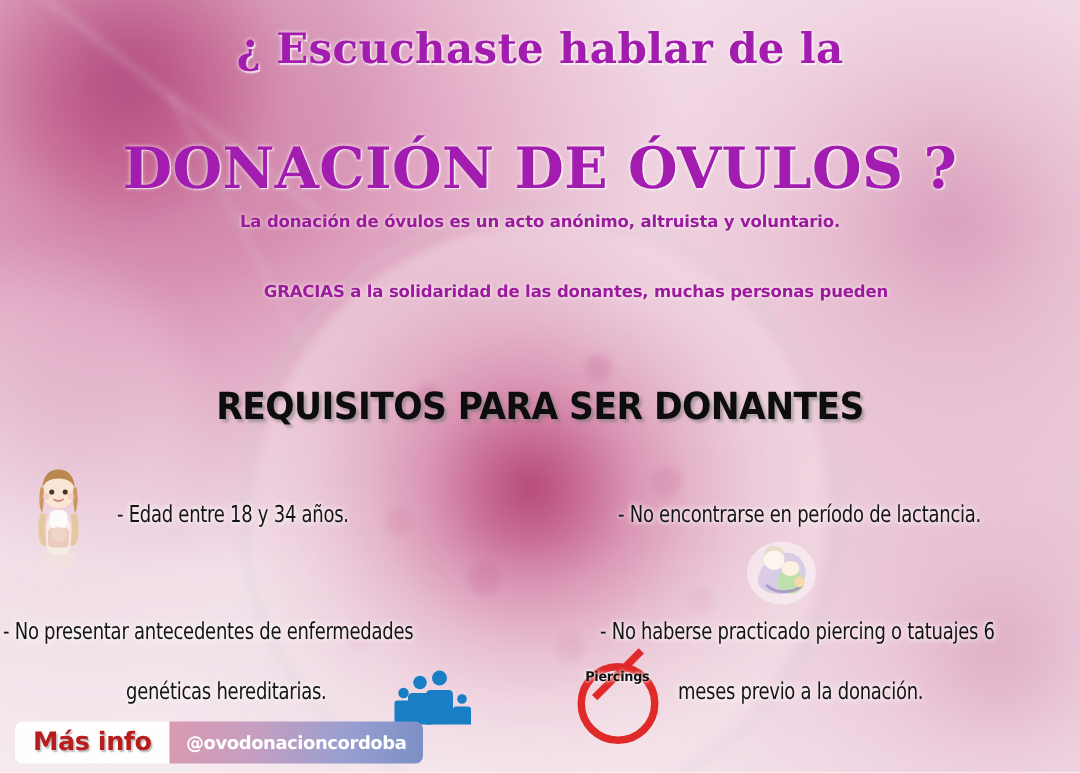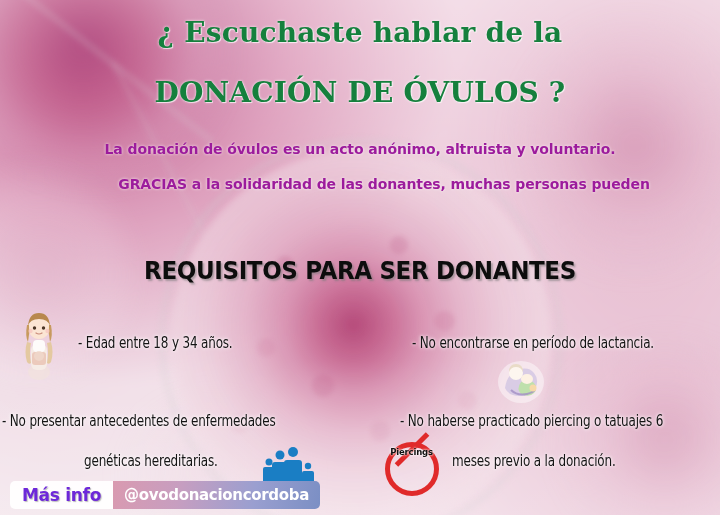--- a/index.html
+++ b/index.html
@@ -113,44 +113,44 @@
     background: linear-gradient(180deg, rgba(255,255,255,0.30) 0%, rgba(255,255,255,0.10) 30%, rgba(255,255,255,0.06) 70%, rgba(255,255,255,0.22) 100%);
   }
 
   
   .content { position: absolute; inset: 0; }
 
   .headline {
     position: absolute;
     left: 0; right: 0;
     text-align: center;
-    color: #15803d;
+    color: #a21caf;
     font-family: "DejaVu Serif", "Liberation Serif", serif;
     font-weight: bold;
     letter-spacing: .2px;
     text-shadow:
       0 0 3px rgba(255,255,255,.85),
       1px 1px 0 rgba(255,255,255,.6);
   }
   .headline-1 { top: 16px; font-size: 28px; }
-  .headline-2 { top: 76px; font-size: 28px; }
+  .headline-2 { top: 89px; font-size: 38px; }
 
   .lead {
     position: absolute;
     left: 0; right: 0;
     text-align: center;
     color: #9c1b9c;
     font-family: "DejaVu Sans", "Liberation Sans", sans-serif;
     font-weight: bold;
-    font-size: 14px;
+    font-size: 11px;
     letter-spacing: -0.1px;
     text-shadow: 0 0 3px rgba(255,255,255,.8);
   }
   .lead-1 { top: 141px; }
-  .lead-2 { top: 176px; margin-left: 48px; }
+  .lead-2 { top: 188px; margin-left: 48px; }
   .lead-3 { top: 211px; }
 
   .section-title {
     position: absolute;
     left: 0; right: 0;
     top: 256px;
     text-align: center;
     color: #0d0d0d;
     font-family: "DejaVu Sans", "Liberation Sans", sans-serif;
     font-weight: bold;
@@ -221,37 +221,37 @@
   .sign-tat  { left: 651px; top: 443px; width: 52px; height: 52px; }
 
   
   .footer { position: absolute; left: 10px; top: 481px; height: 28px; display: flex; align-items: stretch; }
 
   .footer-mas {
     display: flex; align-items: center; justify-content: center;
     padding: 0 12px;
     background: rgba(255,255,255,0.92);
     border-radius: 5px 0 0 5px;
-    color: #6d28d9;
+    color: #b91c1c;
     font-family: "DejaVu Sans", "Liberation Sans", sans-serif;
     font-weight: bold;
     font-size: 17px;
     letter-spacing: -0.3px;
     text-shadow: 1px 1px 1px rgba(140,140,140,.6);
   }
 
   .footer-handle {
     display: flex; align-items: center; justify-content: center;
     padding: 0 11px;
     background: linear-gradient(100deg, #d99ab0 0%, #c79ec0 32%, #9a9fd0 68%, #7b8fc4 100%);
     border-radius: 0 5px 5px 0;
     color: #ffffff;
     font-family: "DejaVu Sans", "Liberation Sans", sans-serif;
     font-weight: bold;
-    font-size: 15px;
+    font-size: 12px;
     letter-spacing: -0.3px;
   }
 </style>
 </head>
 <body>
 
 <div id="poster">
 
   <div class="bg-layer">
     <div class="bg-base"></div>

